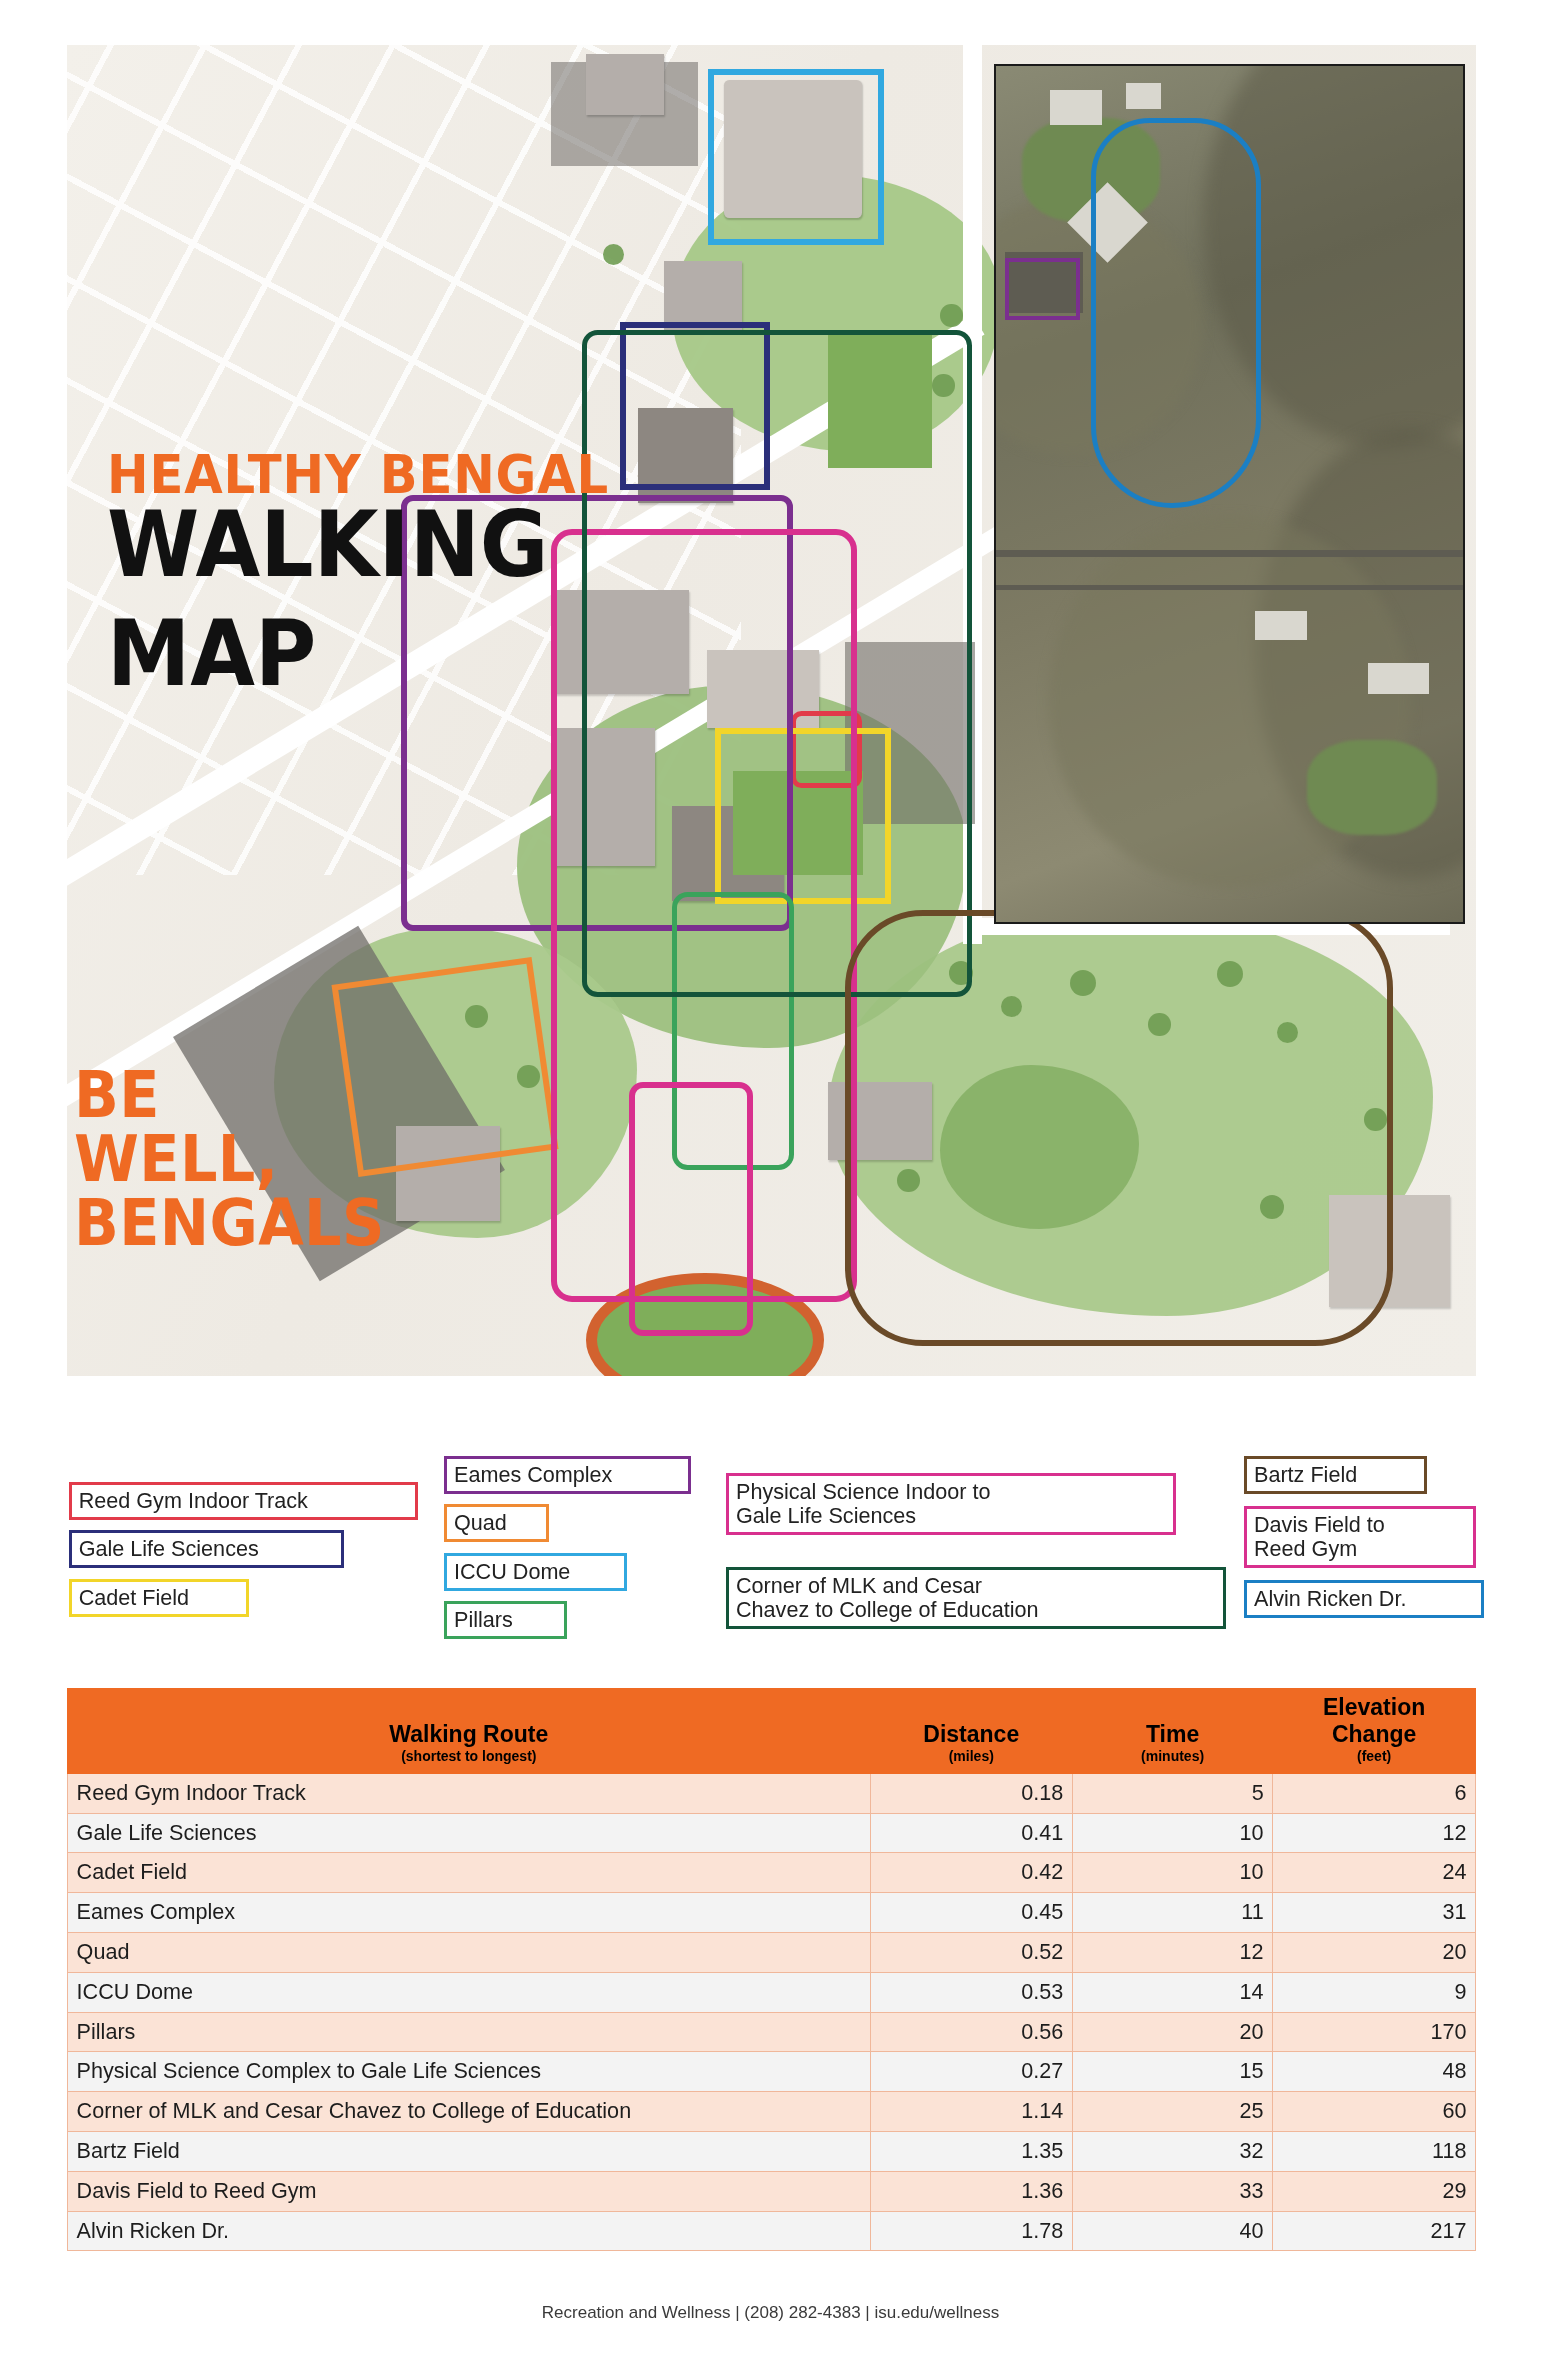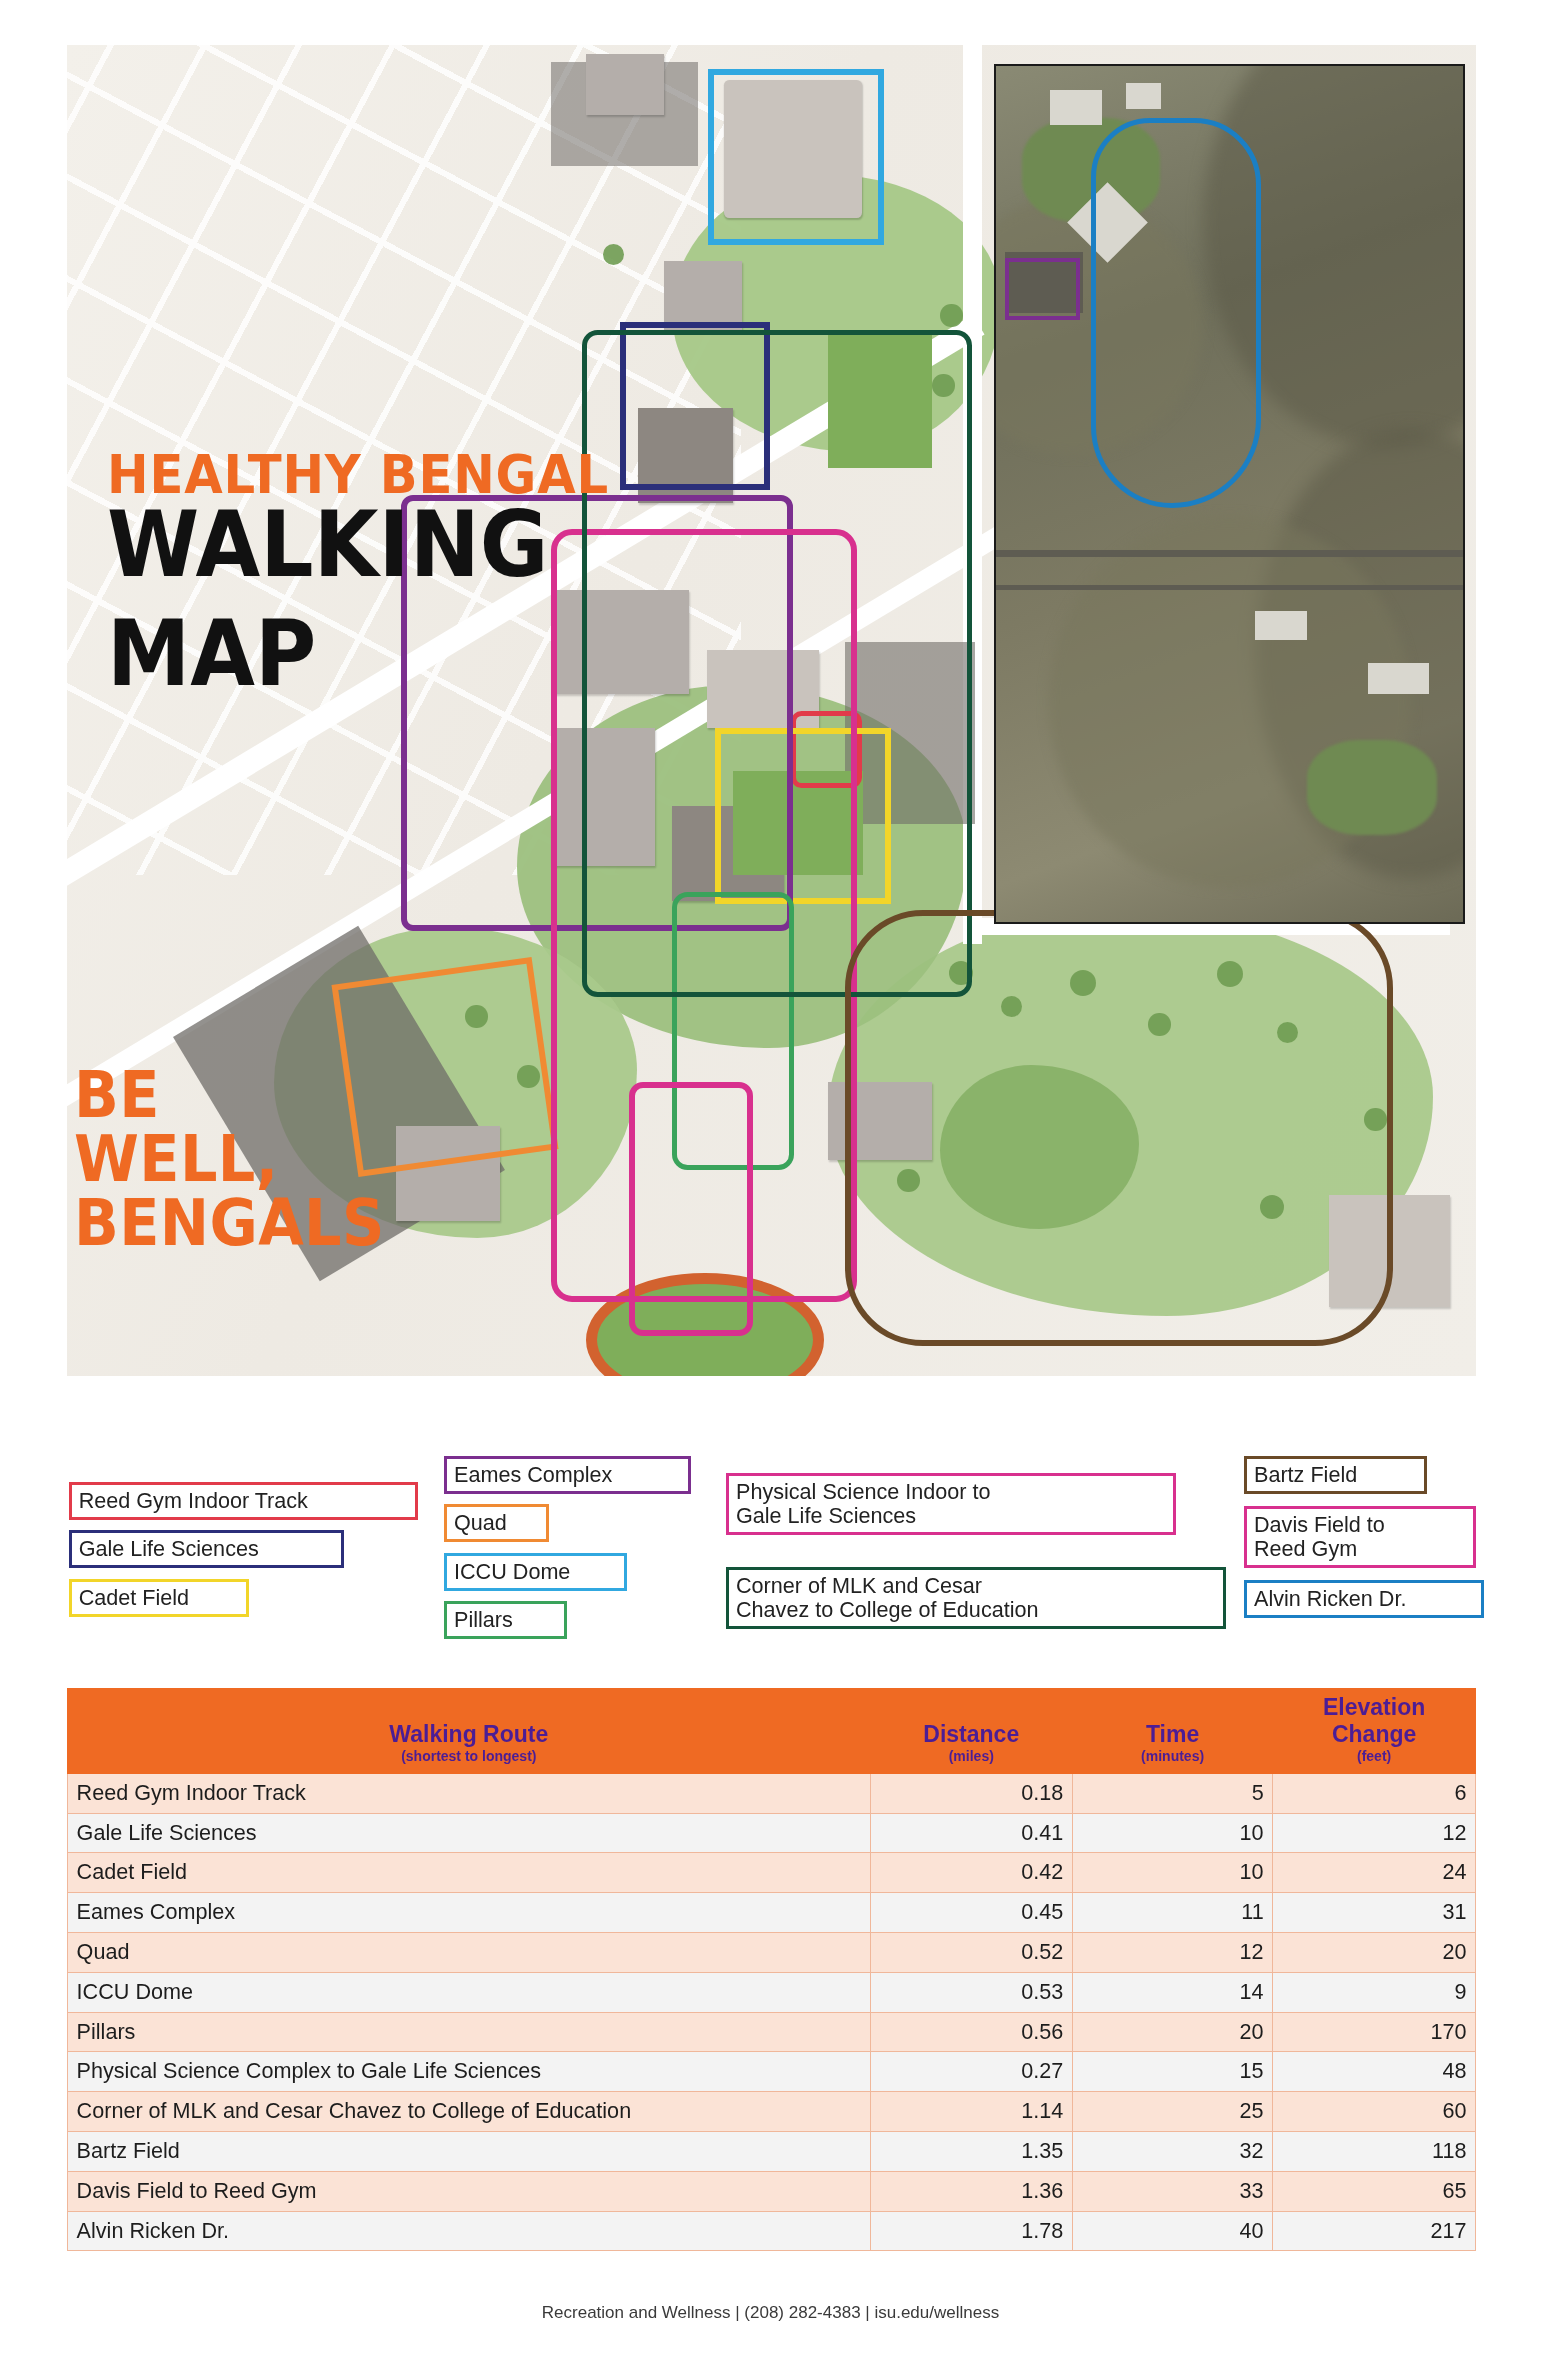--- a/index.html
+++ b/index.html
@@ -255,21 +255,21 @@
     width: 1409px;
   }
   table.routes {
     border-collapse: collapse;
     width: 1409px;
     font-size: 21.6px;
     color: #1d1d1d;
   }
   table.routes thead th {
     background: #ef6a23;
-    color: #4c1d95;
+    color: #000000;
     font-weight: bold;
     font-size: 23px;
     padding: 5.2px 8.6px 8.6px 8.6px;
     vertical-align: bottom;
     border: 0.9px solid #ef6a23;
     margin-top: 36px;
   }
   table.routes thead th .sub {
     display: block;
     font-size: 14px;
@@ -495,21 +495,21 @@
           <tr>
             <td class="name">Bartz Field</td>
             <td class="num">1.35</td>
             <td class="num">32</td>
             <td class="num">118</td>
           </tr>
           <tr>
             <td class="name">Davis Field to Reed Gym</td>
             <td class="num">1.36</td>
             <td class="num">33</td>
-            <td class="num">65</td>
+            <td class="num">29</td>
           </tr>
           <tr>
             <td class="name">Alvin Ricken Dr.</td>
             <td class="num">1.78</td>
             <td class="num">40</td>
             <td class="num">217</td>
           </tr>
         </tbody>
     </table>
   </div>

